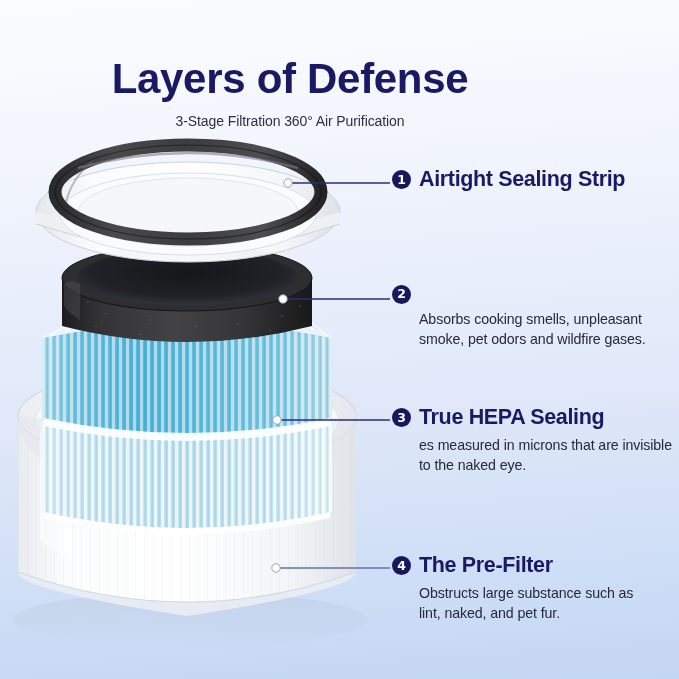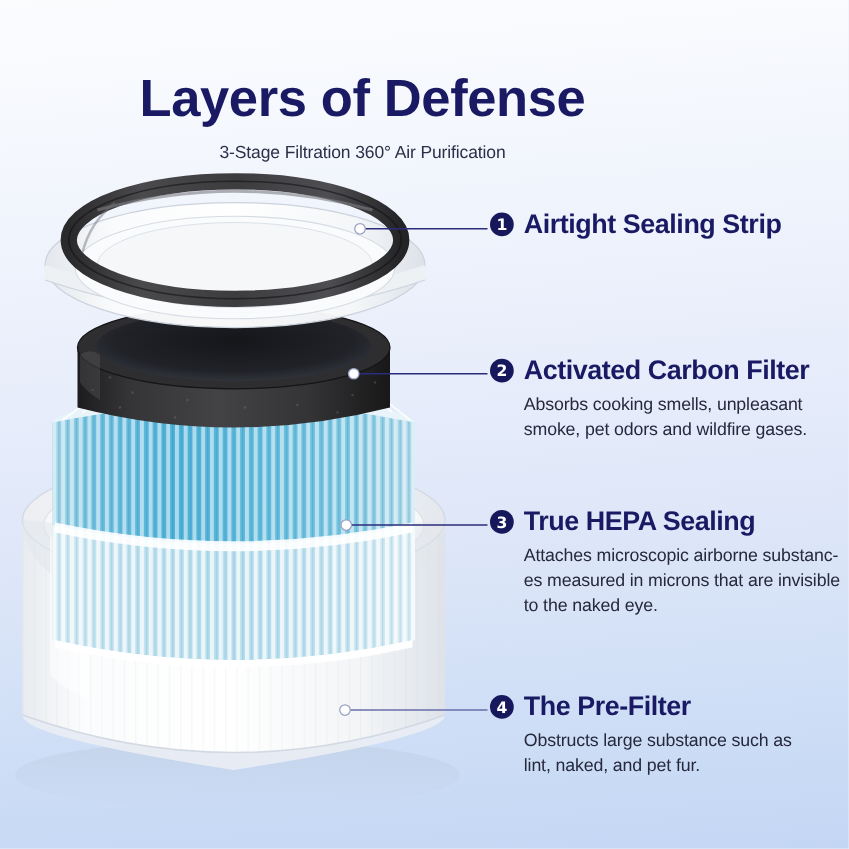--- a/index.html
+++ b/index.html
@@ -284,35 +284,33 @@
   <div class="callout" style="left:392px;top:168px;">
     <div class="c-head">
       <span class="badge">1</span>
       <span class="c-title">Airtight Sealing Strip</span>
     </div>
   </div>
 
   <div class="callout" style="left:392px;top:285px;">
     <div class="c-head">
       <span class="badge">2</span>
-      <span class="c-title">Activated Carbon Filter</span>
     </div>
     <div class="c-body">
       <div>Absorbs cooking smells, unpleasant</div>
       <div>smoke, pet odors and wildfire gases.</div>
     </div>
   </div>
 
   <div class="callout" style="left:392px;top:406px;">
     <div class="c-head">
       <span class="badge">3</span>
       <span class="c-title">True HEPA Sealing</span>
     </div>
     <div class="c-body">
-      <div>Attaches microscopic airborne substanc-</div>
       <div>es measured in microns that are invisible</div>
       <div>to the naked eye.</div>
     </div>
   </div>
 
   <div class="callout" style="left:392px;top:554px;">
     <div class="c-head">
       <span class="badge">4</span>
       <span class="c-title">The Pre-Filter</span>
     </div>

